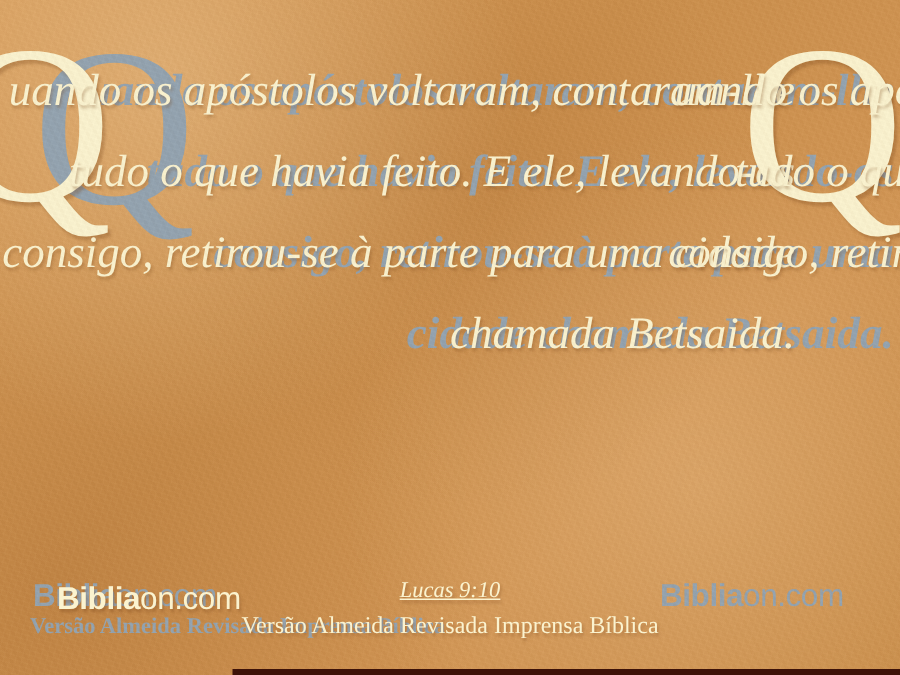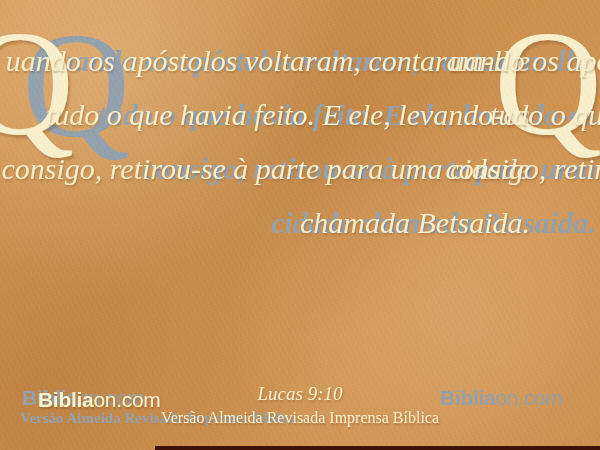--- a/index.html
+++ b/index.html
@@ -168,24 +168,25 @@
 
   .ref-block {
     position: absolute;
     left: 0;
     top: 382px;
     width: 600px;
     text-align: center;
   }
   .ref-line {
     font-style: italic;
-    font-size: 19px;
+    font-size: 15px;
     line-height: 24px;
     color: #fbf3cf;
     text-shadow: 1px 2px 2px rgba(120,70,28,0.35);
+    text-decoration: underline;
   }
   .version-line {
     font-size: 16px;
     line-height: 24px;
     color: #fbf3cf;
     text-shadow: 1px 2px 2px rgba(120,70,28,0.35);
   }
 
   .bottom-bar {
     position: absolute;

